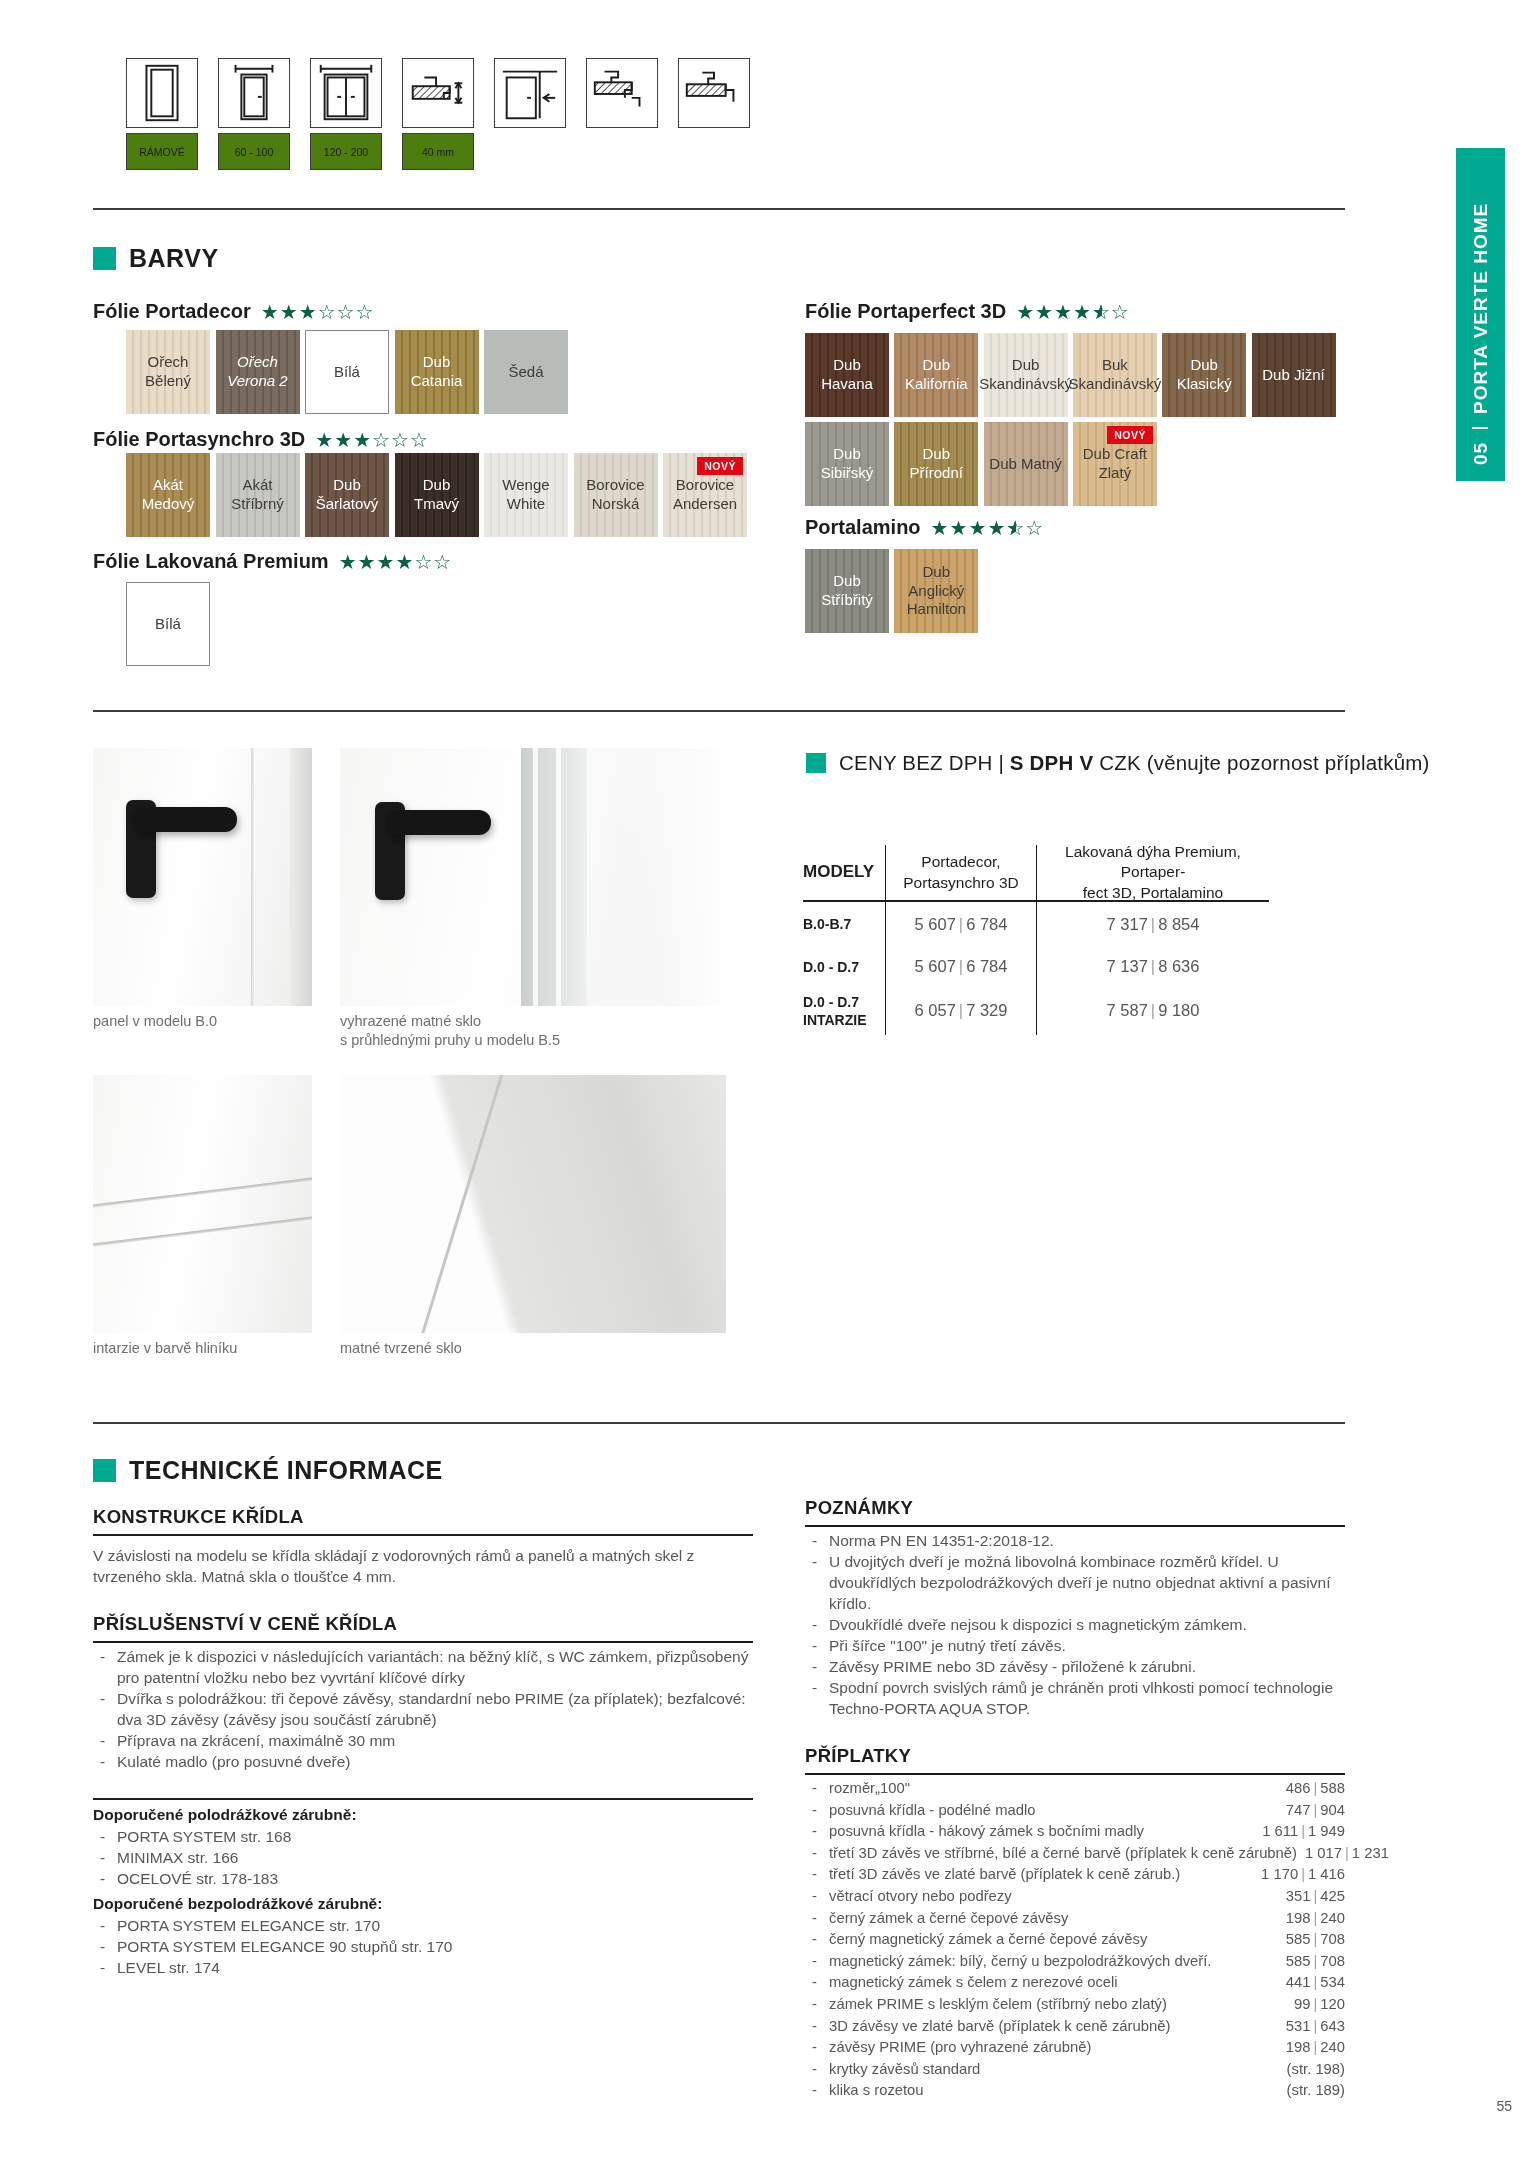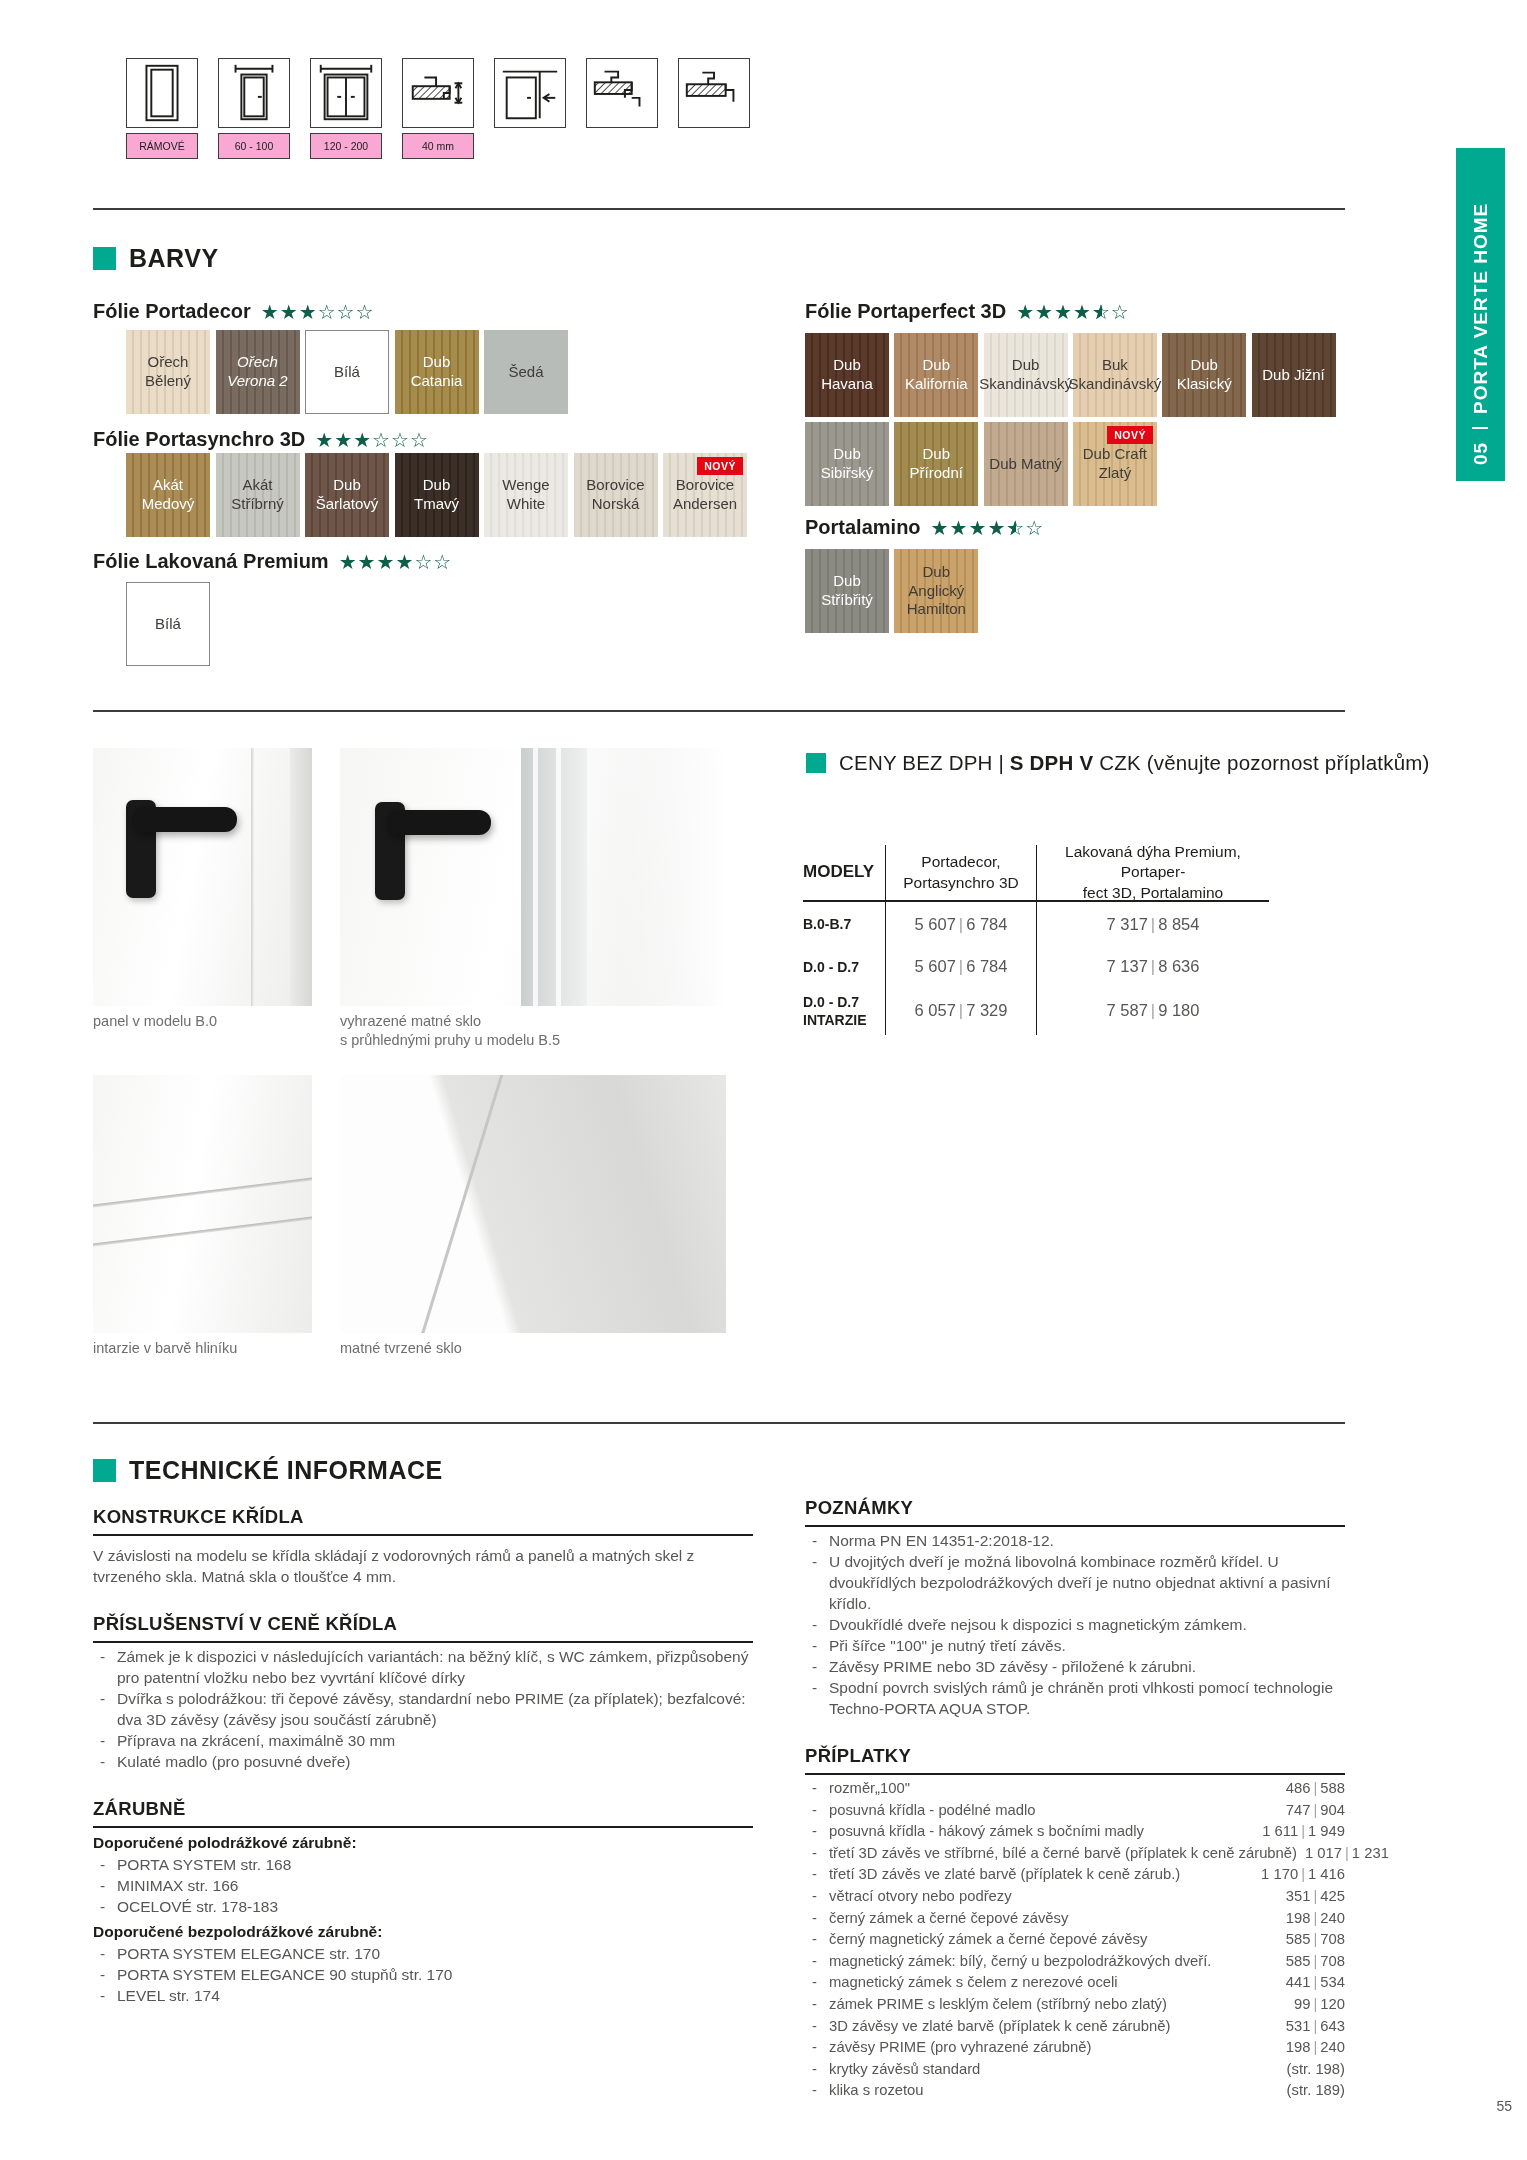--- a/index.html
+++ b/index.html
@@ -4,22 +4,22 @@
 <style>
   :root{ --teal:#00a98f; --star:#0d5f4a; --red:#e30613; --ink:#1d1d1b; --body:#565655; }
   html,body{margin:0;padding:0;background:#fff;}
   .page{position:relative;width:1527px;height:2160px;background:#fff;overflow:hidden;
         font-family:"Liberation Sans", sans-serif;color:var(--ink);}
 
   
   .legend-box{position:absolute;width:72px;height:70px;border:1.5px solid #3c3c3b;box-sizing:border-box;background:#fff;}
   .legend-svg{width:100%;height:100%;display:block;}
   .legend-svg path,.legend-svg line,.legend-svg rect{stroke:#1d1d1b;stroke-width:2;fill:none;}
-  .legend-label{position:absolute;width:72px;height:26px;border:1.5px solid #3c3c3b;box-sizing:border-box;
-    display:flex;align-items:center;justify-content:center;font-size:10.5px;color:#1d1d1b;background:#f9a8d4;}
+  .legend-label{position:absolute;width:72px;height:37px;border:1.5px solid #3c3c3b;box-sizing:border-box;
+    display:flex;align-items:center;justify-content:center;font-size:10.5px;color:#1d1d1b;background:#4d7c0f;}
 
   
   .divider{position:absolute;left:93px;width:1252px;height:2px;background:#3c3c3b;}
   .section-head{position:absolute;display:flex;align-items:center;gap:13px;}
   .section-head .sq{width:23px;height:23px;background:var(--teal);flex:0 0 auto;}
   .section-head .ttl{font-size:25px;font-weight:bold;letter-spacing:.5px;color:var(--ink);}
   .ceny-head .sq{width:20px;height:20px;}
   .ceny-head .ttl{font-size:20.5px;font-weight:normal;letter-spacing:.2px;}
   .ceny-head .ttl b{font-weight:bold;}
 
@@ -376,21 +376,20 @@
         <div class="tech-h">PŘÍSLUŠENSTVÍ V CENĚ KŘÍDLA</div>
         <div class="tech-rule"></div>
         <div class="bullets">
           <div class="bullet">Zámek je k dispozici v následujících variantách: na běžný klíč, s WC zámkem, přizpůsobený pro patentní vložku nebo bez vyvrtání klíčové dírky</div>
           <div class="bullet">Dvířka s polodrážkou: tři čepové závěsy, standardní nebo PRIME (za příplatek); bezfalcové: dva 3D závěsy (závěsy jsou součástí zárubně)</div>
           <div class="bullet">Příprava na zkrácení, maximálně 30 mm</div>
           <div class="bullet">Kulaté madlo (pro posuvné dveře)</div>
         </div>
       </div>
       <div class="tech-sec">
-        <div class="tech-h">ZÁRUBNĚ</div>
         <div class="tech-rule"></div>
         <div class="bold-line">Doporučené polodrážkové zárubně:</div>
         <div class="bullet">PORTA SYSTEM str. 168</div>
         <div class="bullet">MINIMAX str. 166</div>
         <div class="bullet">OCELOVÉ str. 178-183</div>
         <div class="bold-line">Doporučené bezpolodrážkové zárubně:</div>
         <div class="bullet">PORTA SYSTEM ELEGANCE str. 170</div>
         <div class="bullet">PORTA SYSTEM ELEGANCE 90 stupňů str. 170</div>
         <div class="bullet">LEVEL str. 174</div>
       </div>

